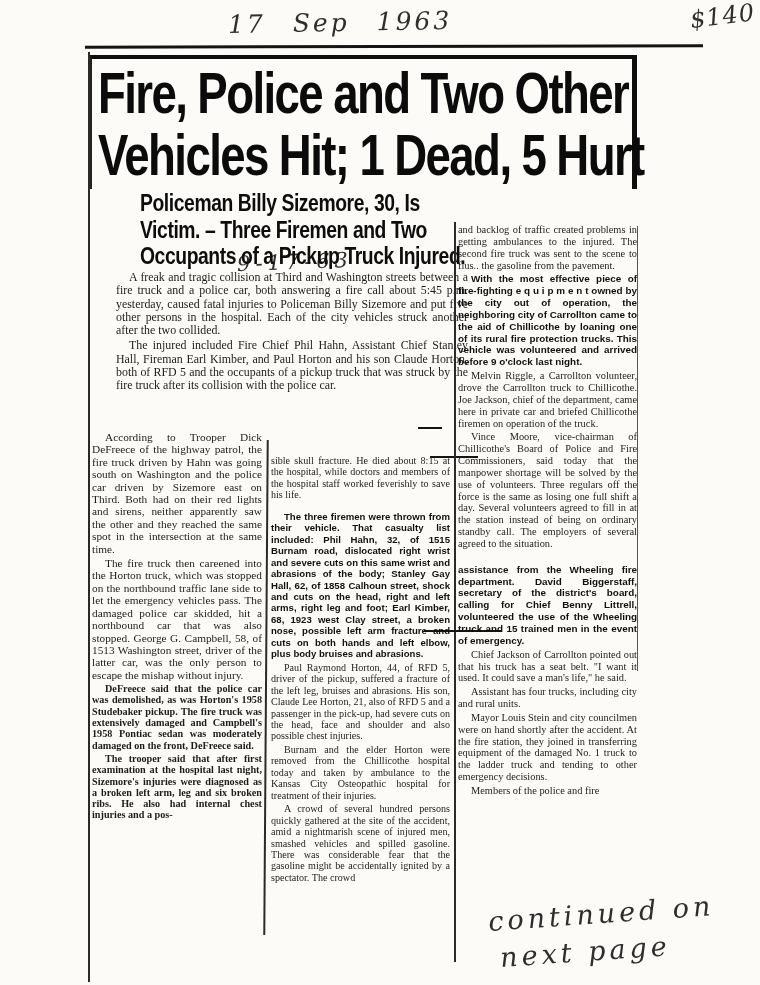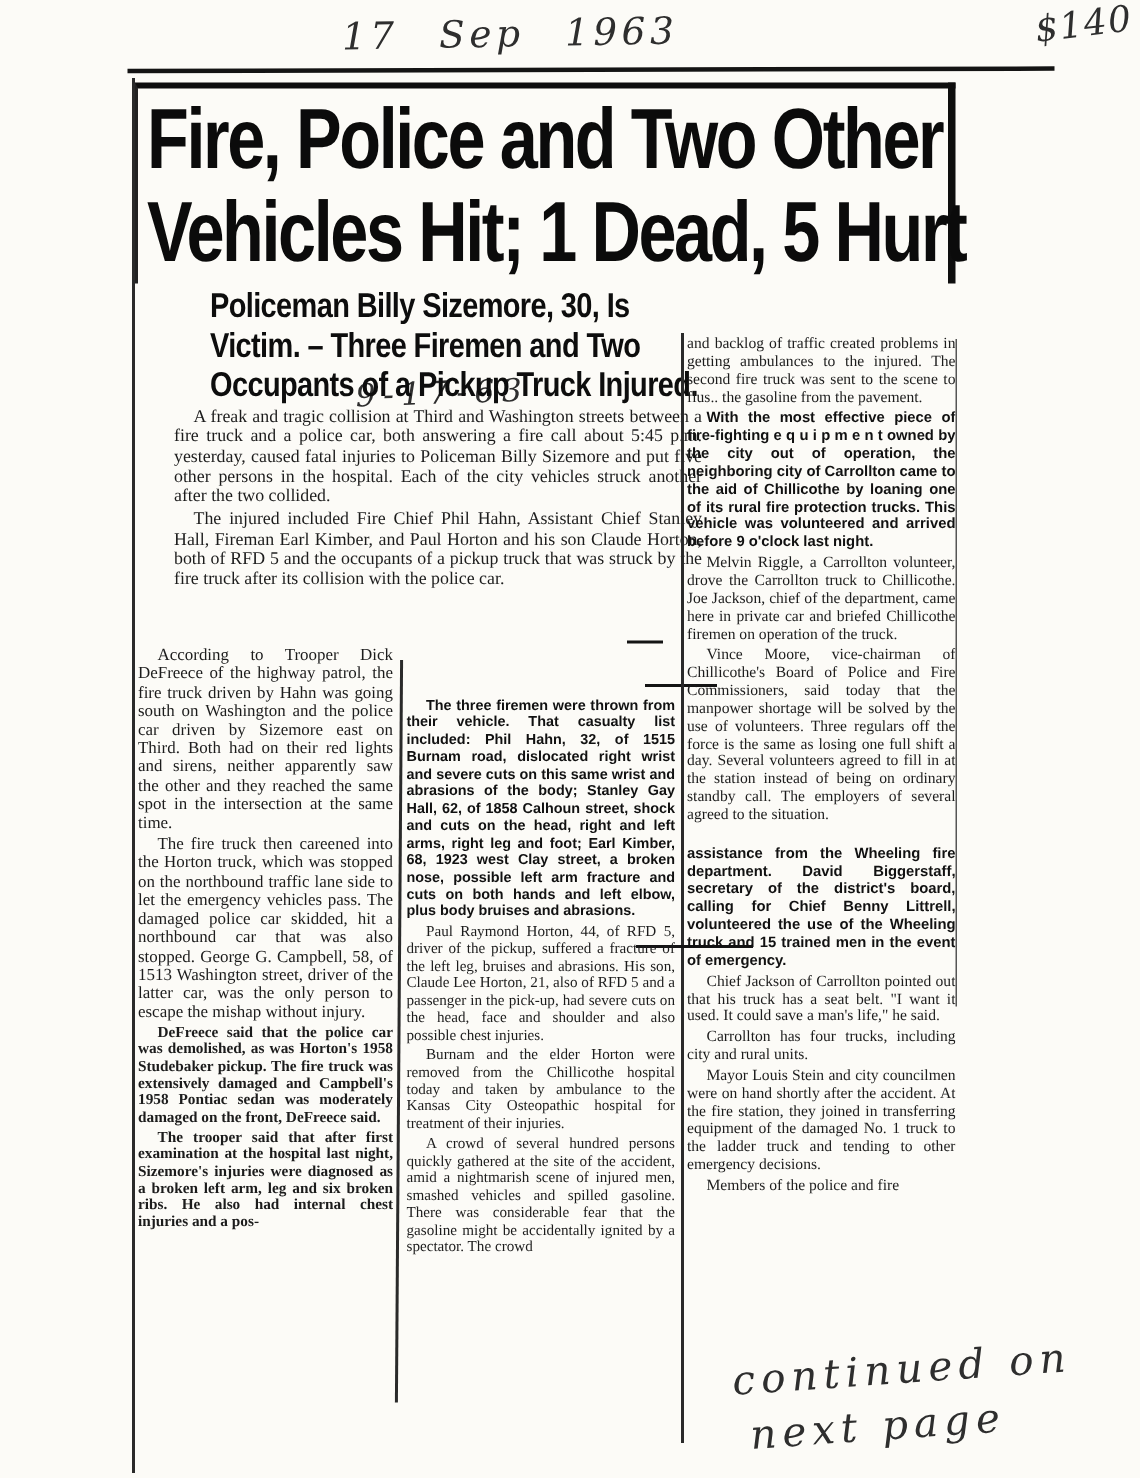--- a/index.html
+++ b/index.html
@@ -80,30 +80,31 @@
 <div class="rule" style="left:424px;top:630px;width:78px;height:2px;"></div>
 
 <div id="col-left" class="textcol">
   <p>According to Trooper Dick DeFreece of the highway patrol, the fire truck driven by Hahn was going south on Washington and the police car driven by Sizemore east on Third.  Both had on their red lights and sirens, neither apparently saw the other and they reached the same spot in the intersection at the same time.</p>
   <p>The fire truck then careened into the Horton truck, which was stopped on the northbound traffic lane side to let the emergency vehicles pass.  The damaged police car skidded, hit a northbound car that was also stopped.  George G. Campbell, 58, of 1513 Washington street, driver of the latter car, was the only person to escape the mishap without injury.</p>
   <p class="dense">DeFreece said that the police car was demolished, as was Horton's 1958 Studebaker pickup.  The fire truck was extensively damaged and Campbell's 1958 Pontiac sedan was moderately damaged on the front, DeFreece said.</p>
   <p class="dense">The trooper said that after first examination at the hospital last night, Sizemore's injuries were diagnosed as a broken left arm, leg and six broken ribs.  He also had internal chest injuries and a pos-</p>
 </div>
 
 <div id="col-mid" class="textcol">
+  <p class="noindent">sible skull fracture.  He died about 8:15 at the hospital, while doctors and members of the hospital staff worked feverishly to save his life.</p>
   <p class="bold-para">The three firemen were thrown from their vehicle. That casualty list included:  Phil Hahn, 32, of 1515 Burnam road, dislocated right wrist and severe cuts on this same wrist and abrasions of the body; Stanley Gay Hall, 62, of 1858 Calhoun street, shock and cuts on the head, right and left arms, right leg and foot; Earl Kimber, 68, 1923 west Clay street, a broken nose, possible left arm fracture and cuts on both hands and left elbow, plus body bruises and abrasions.</p>
   <p>Paul Raymond Horton, 44, of RFD 5, driver of the pickup, suffered a fracture of the left leg, bruises and abrasions.  His son, Claude Lee Horton, 21, also of RFD 5 and a passenger in the pick-up, had severe cuts on the head, face and shoulder and also possible chest injuries.</p>
   <p>Burnam and the elder Horton were removed from the Chillicothe hospital today and taken by ambulance to the Kansas City Osteopathic hospital for treatment of their injuries.</p>
   <p>A crowd of several hundred persons quickly gathered at the site of the accident, amid a nightmarish scene of injured men, smashed vehicles and spilled gasoline.  There was considerable fear that the gasoline might be accidentally ignited by a spectator.  The crowd</p>
 </div>
 
 <div id="col-right" class="textcol">
   <p class="noindent">and backlog of traffic created problems in getting ambulances to the injured.  The second fire truck was sent to the scene to flus.. the gasoline from the pavement.</p>
   <p class="bold-para">With the most effective piece of fire-fighting e q u i p m e n t owned by the city out of operation, the neighboring city of Carrollton came to the aid of Chillicothe by loaning one of its rural fire protection trucks. This vehicle was volunteered and arrived before 9 o'clock last night.</p>
   <p>Melvin Riggle, a Carrollton volunteer, drove the Carrollton truck to Chillicothe.  Joe Jackson, chief of the department, came here in private car and briefed Chillicothe firemen on operation of the truck.</p>
   <p>Vince Moore, vice-chairman of Chillicothe's Board of Police and Fire Commissioners, said today that the manpower shortage will be solved by the use of volunteers. Three regulars off the force is the same as losing one full shift a day. Several volunteers agreed to fill in at the station instead of being on ordinary standby call.  The employers of several agreed to the situation.</p>
   <div class="spacer-divider"></div>
   <p class="bold-para noindent">assistance from the Wheeling fire department.  David Biggerstaff, secretary of the district's board, calling for Chief Benny Littrell, volunteered the use of the Wheeling truck and 15 trained men in the event of emergency.</p>
   <p>Chief Jackson of Carrollton pointed out that his truck has a seat belt.  "I want it used.  It could save a man's life," he said.</p>
-  <p>Carrollton has four trucks, including city and rural units.</p>
+  <p>Assistant has four trucks, including city and rural units.</p>
   <p>Mayor Louis Stein and city councilmen were on hand shortly after the accident.  At the fire station, they joined in transferring equipment of the damaged No. 1 truck to the ladder truck and tending to other emergency decisions.</p>
   <p>Members of the police and fire</p>
 </div>
 
 </body></html>

